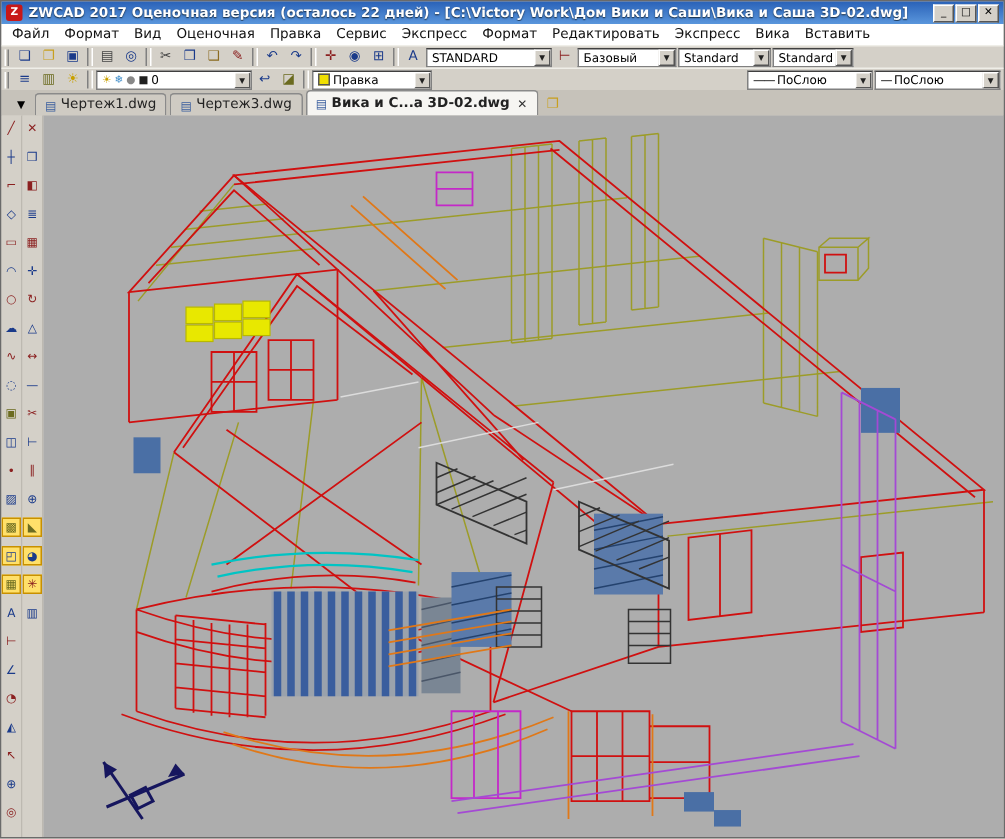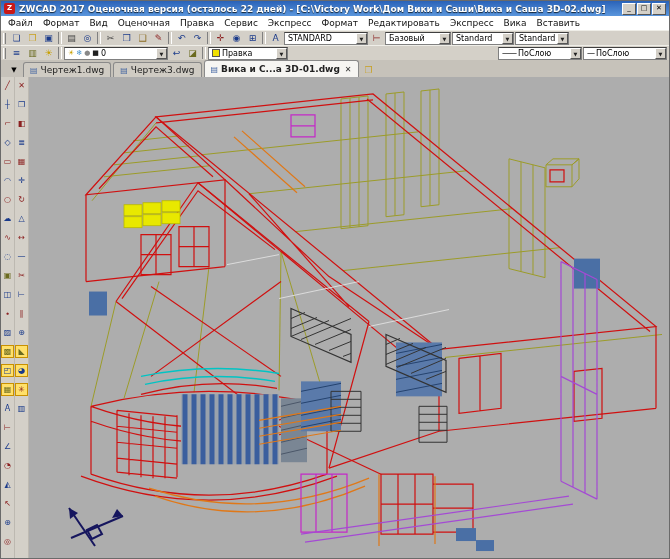--- a/index.html
+++ b/index.html
@@ -155,21 +155,21 @@
         <div class="tab">
           <span class="tab-icon">▤</span>
           <span class="tab-label">Чертеж1.dwg</span>
         </div>
         <div class="tab">
           <span class="tab-icon">▤</span>
           <span class="tab-label">Чертеж3.dwg</span>
         </div>
         <div class="tab active">
           <span class="tab-icon">▤</span>
-          <span class="tab-label">Вика и С...а 3D-01.dwg</span>
+          <span class="tab-label">Вика и С...а 3D-02.dwg</span>
           <span class="tab-close">✕</span>
         </div>
       </span>
     <button class="newtab">❐</button>
   </div>
 
   <div class="main">
     <div class="toolcol" id="col1">
         <button class="tool" style="color: rgb(139, 32, 32);">╱</button>
         <button class="tool" style="color: rgb(26, 58, 138);">┼</button>

